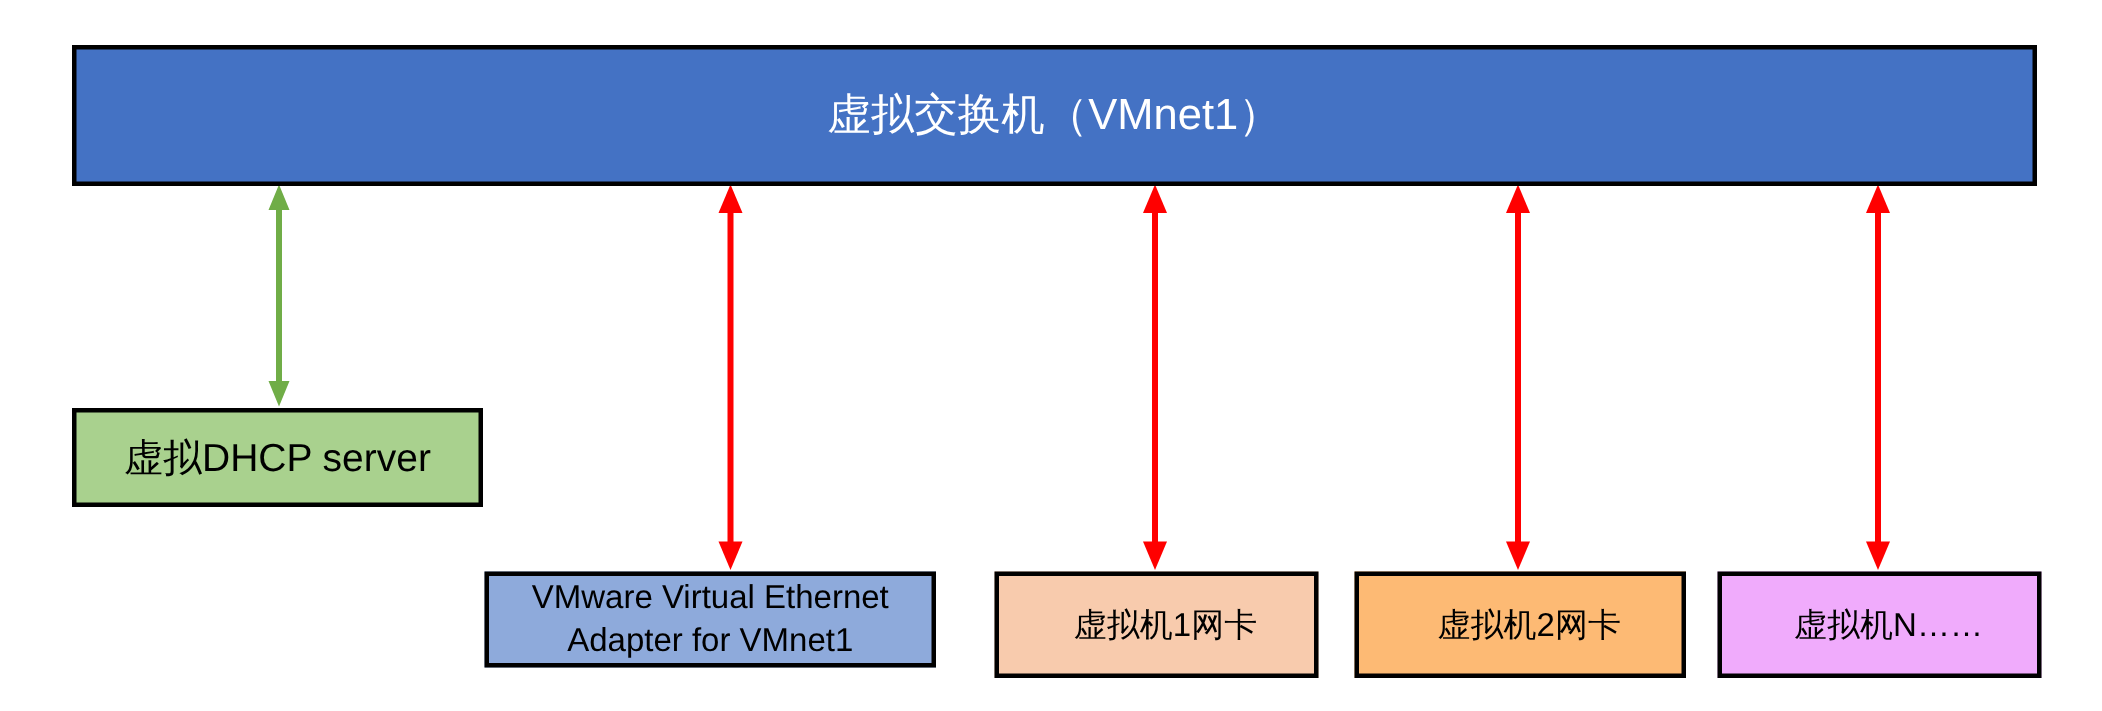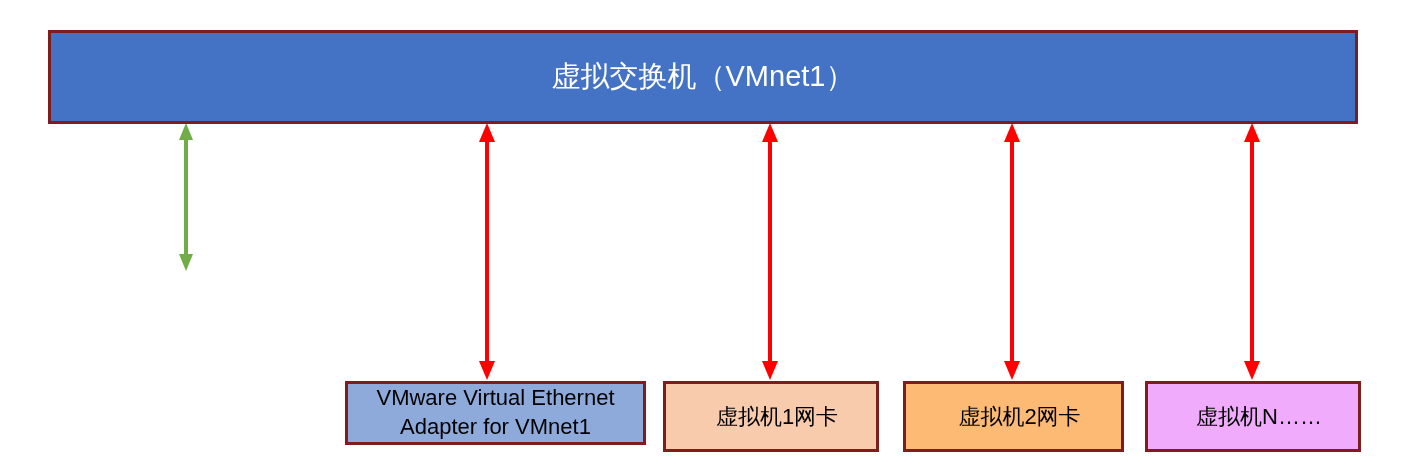--- a/index.html
+++ b/index.html
@@ -11,21 +11,21 @@
     position: relative;
     width: 1401px;
     height: 474px;
     background: #ffffff;
     overflow: hidden;
     font-family: "Liberation Sans", "DejaVu Sans", sans-serif;
   }
   .node {
     position: absolute;
     box-sizing: border-box;
-    border: 3px solid #7f1d1d;
+    border: 3px solid #000000;
     display: flex;
     align-items: center;
     justify-content: center;
     text-align: center;
     color: #000000;
   }
   .switch-bar {
     left: 48px;
     top: 30px;
     width: 1310px;
@@ -34,21 +34,21 @@
     font-size: 29px;
   }
   .dhcp-box {
     left: 48px;
     top: 272px;
     width: 274px;
     height: 66px;
     font-size: 26px;
   }
   .adapter-box {
-    left: 345px;
+    left: 323px;
     top: 381px;
     width: 301px;
     height: 64px;
     font-size: 22px;
     line-height: 1.3;
     padding: 0 4px;
   }
   .nic-box {
     top: 381px;
     height: 71px;
@@ -100,20 +100,23 @@
       <line x1="1252" y1="139" x2="1252" y2="364" stroke-width="4" stroke="#FF0000"></line>
       <polygon points="1252,123 1244,142 1260,142" fill="#FF0000"></polygon>
       <polygon points="1252,380 1244,361 1260,361" fill="#FF0000"></polygon>
     </g>
   </svg>
 
   <div class="node switch-bar" style="background-color: rgb(68, 114, 196);">
     <span>虚拟交换机（VMnet1）</span>
   </div>
 
+  <div class="node dhcp-box" style="background-color: rgb(169, 209, 142);">
+    <span>虚拟DHCP server</span>
+  </div>
 
   <div class="node adapter-box" style="background-color: rgb(142, 170, 219);">
     <span>VMware Virtual Ethernet Adapter for VMnet1</span>
   </div>
 
   <div class="node nic-box nic-1" style="background-color: rgb(248, 203, 173);">
     <span>虚拟机1网卡</span>
   </div>
 
   <div class="node nic-box nic-2" style="background-color: #fdba74;">

